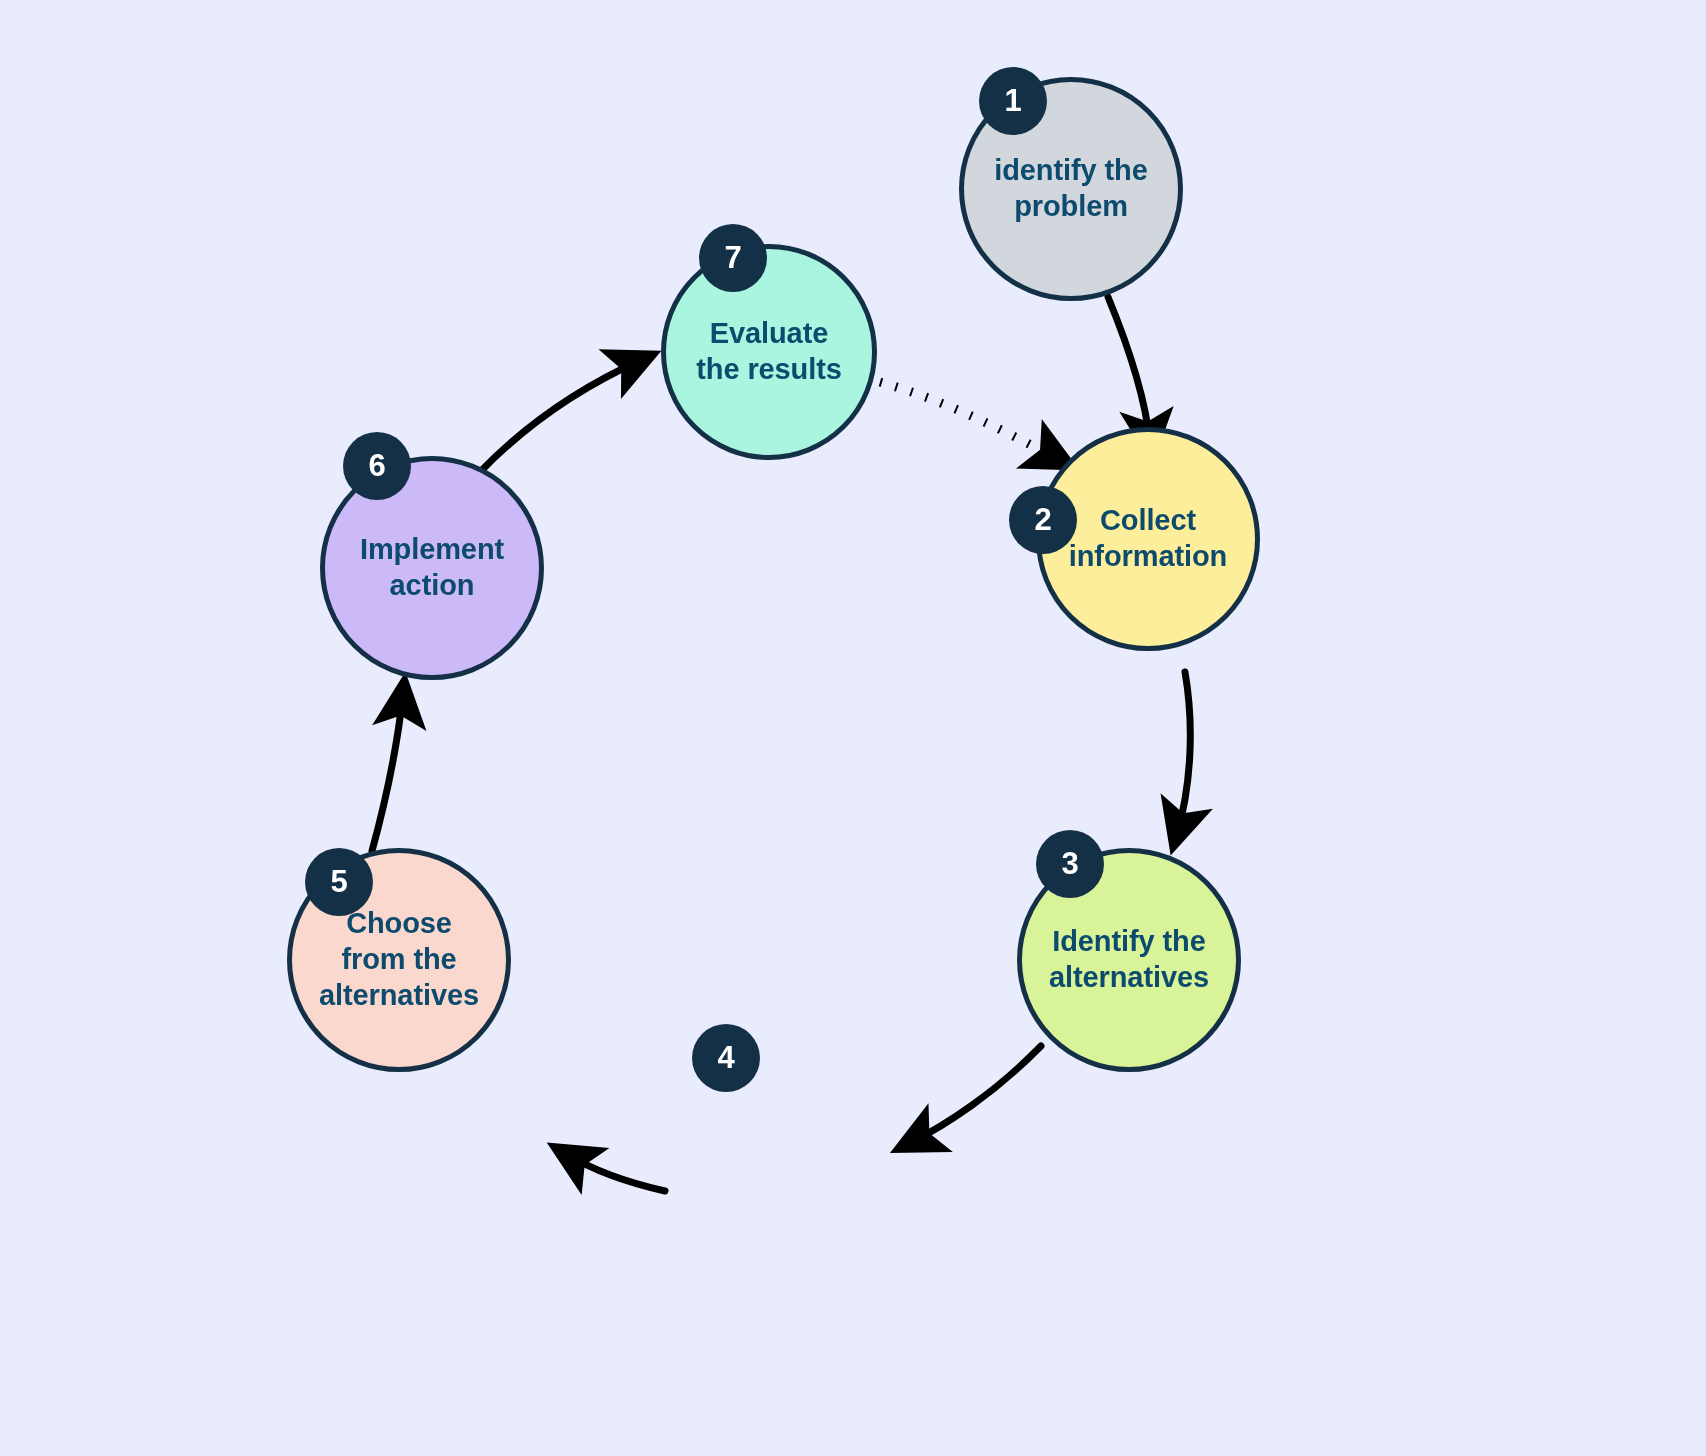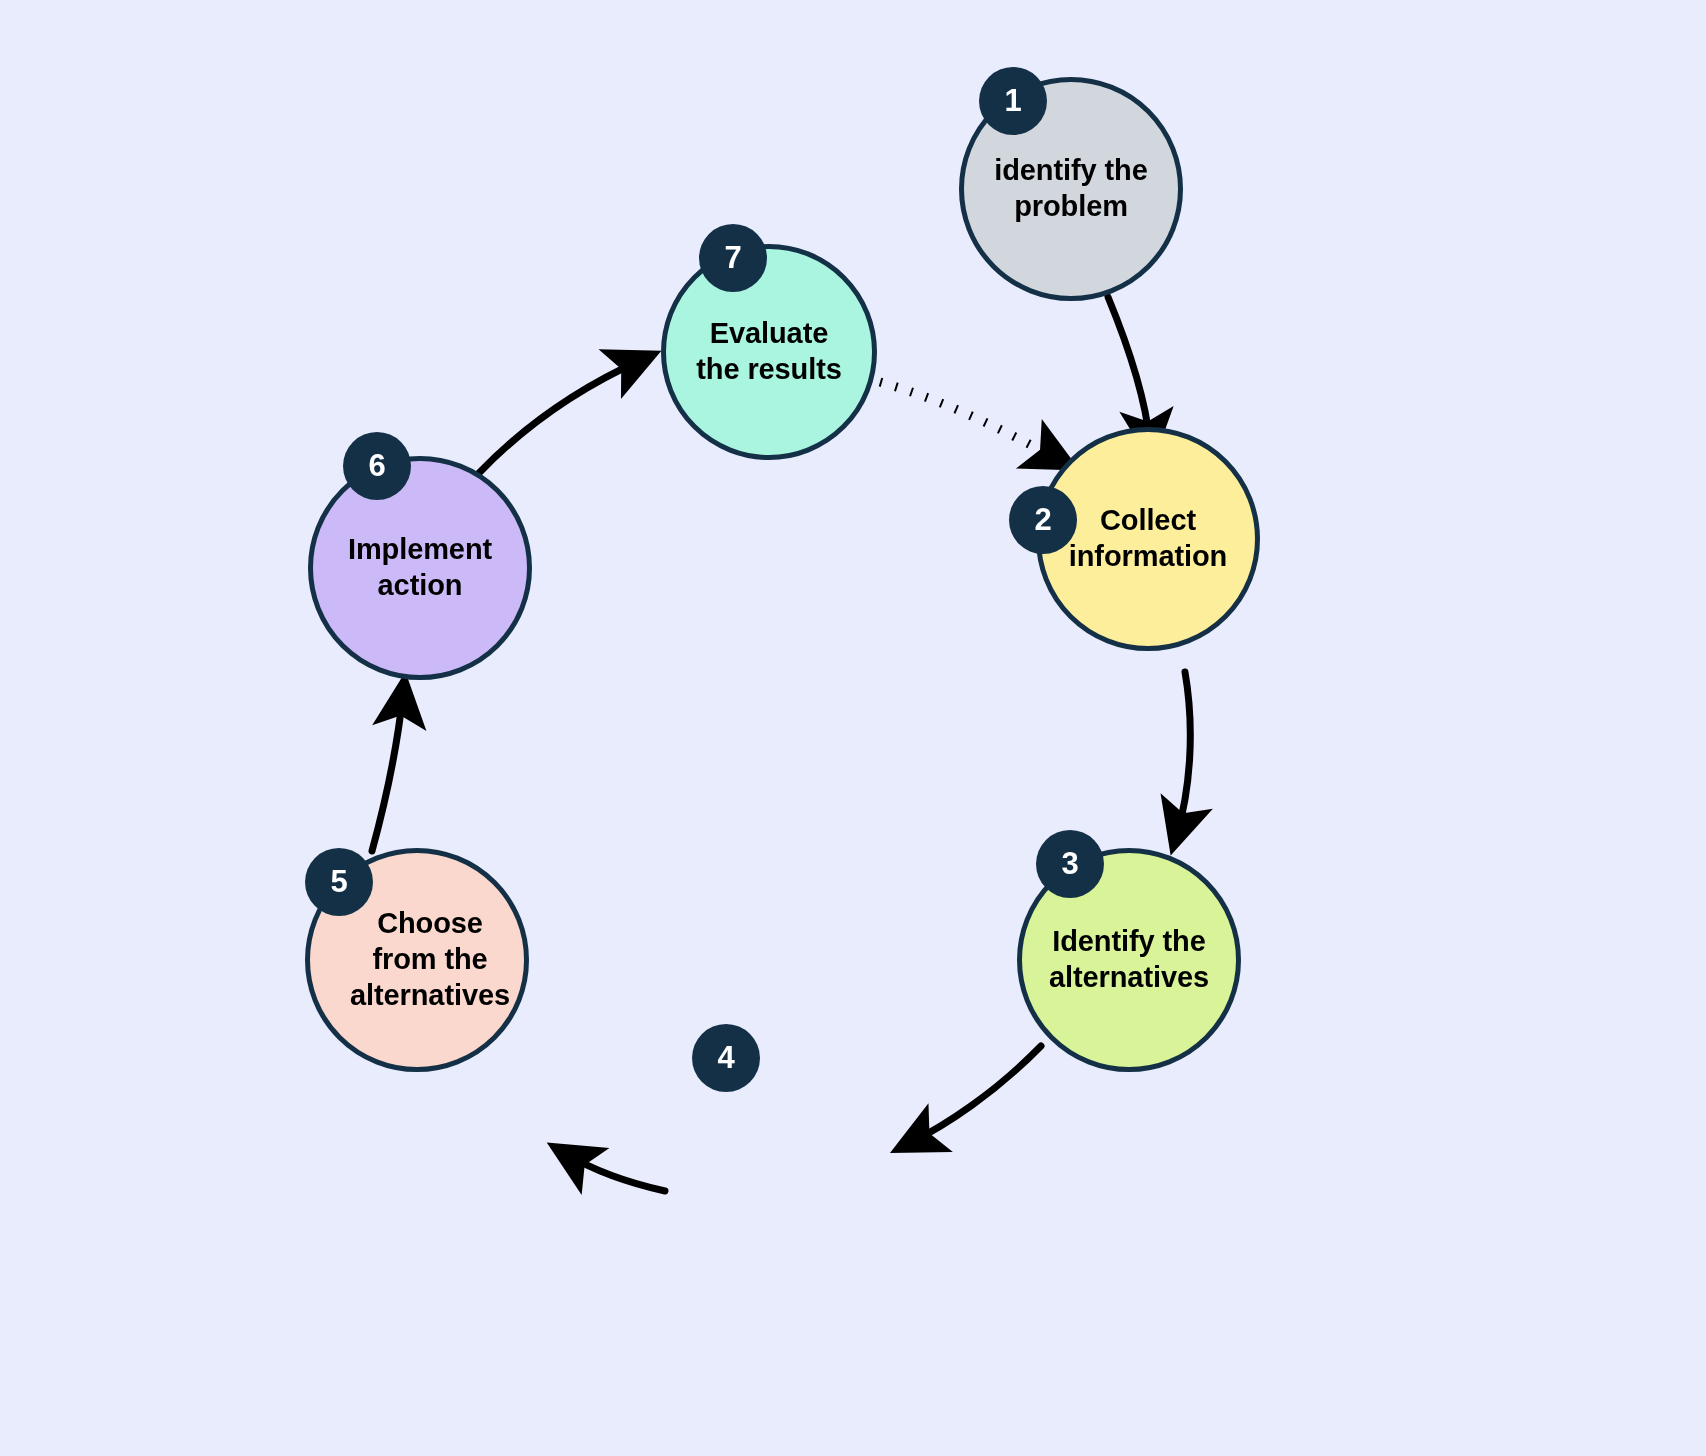--- a/index.html
+++ b/index.html
@@ -32,21 +32,21 @@
     position: absolute;
     border: 5px solid #143047;
     border-radius: 50%;
     box-sizing: border-box;
     display: flex;
     align-items: center;
     justify-content: center;
     text-align: center;
   }
   .node-label {
-    color: #000000;
+    color: #0c4a6e;
     font-weight: bold;
     font-size: 29px;
     line-height: 1.24;
     letter-spacing: -0.1px;
     padding: 0 14px;
     white-space: pre-line;
   }
   .badge {
     position: absolute;
     width: 68px;
@@ -114,30 +114,30 @@
 alternatives</span>
   </div>
   <div class="badge" style="left:1036px; top:830px;">
     <span>3</span>
   </div>
 
   <div class="badge" style="left:692px; top:1024px;">
     <span>4</span>
   </div>
 
-  <div class="node" style="left:305px; top:848px; width:224px; height:224px; background:#fbd8cd;justify-content:flex-end;">
+  <div class="node" style="left:287px; top:848px; width:224px; height:224px; background:#fbd8cd;">
     <span class="node-label">Choose
 from the
 alternatives</span>
   </div>
   <div class="badge" style="left:305px; top:848px;">
     <span>5</span>
   </div>
 
-  <div class="node" style="left:308px; top:456px; width:224px; height:224px; background:#ccb9f7;">
+  <div class="node" style="left:320px; top:456px; width:224px; height:224px; background:#ccb9f7;">
     <span class="node-label">Implement
 action</span>
   </div>
   <div class="badge" style="left:343px; top:432px;">
     <span>6</span>
   </div>
 
   <div class="node" style="left:661px; top:244px; width:216px; height:216px; background:#a9f5e0;">
     <span class="node-label">Evaluate
 the results</span>

